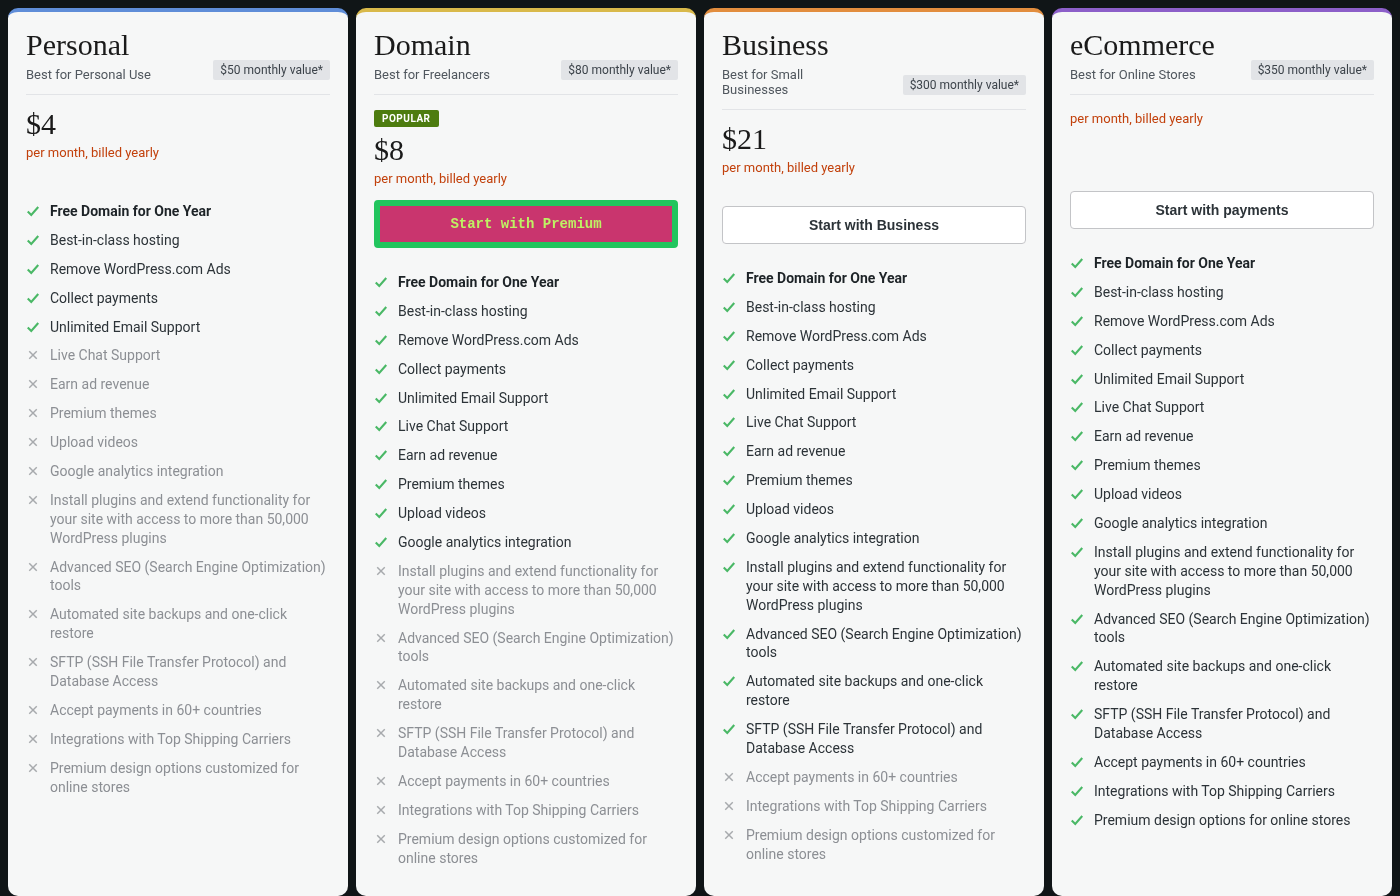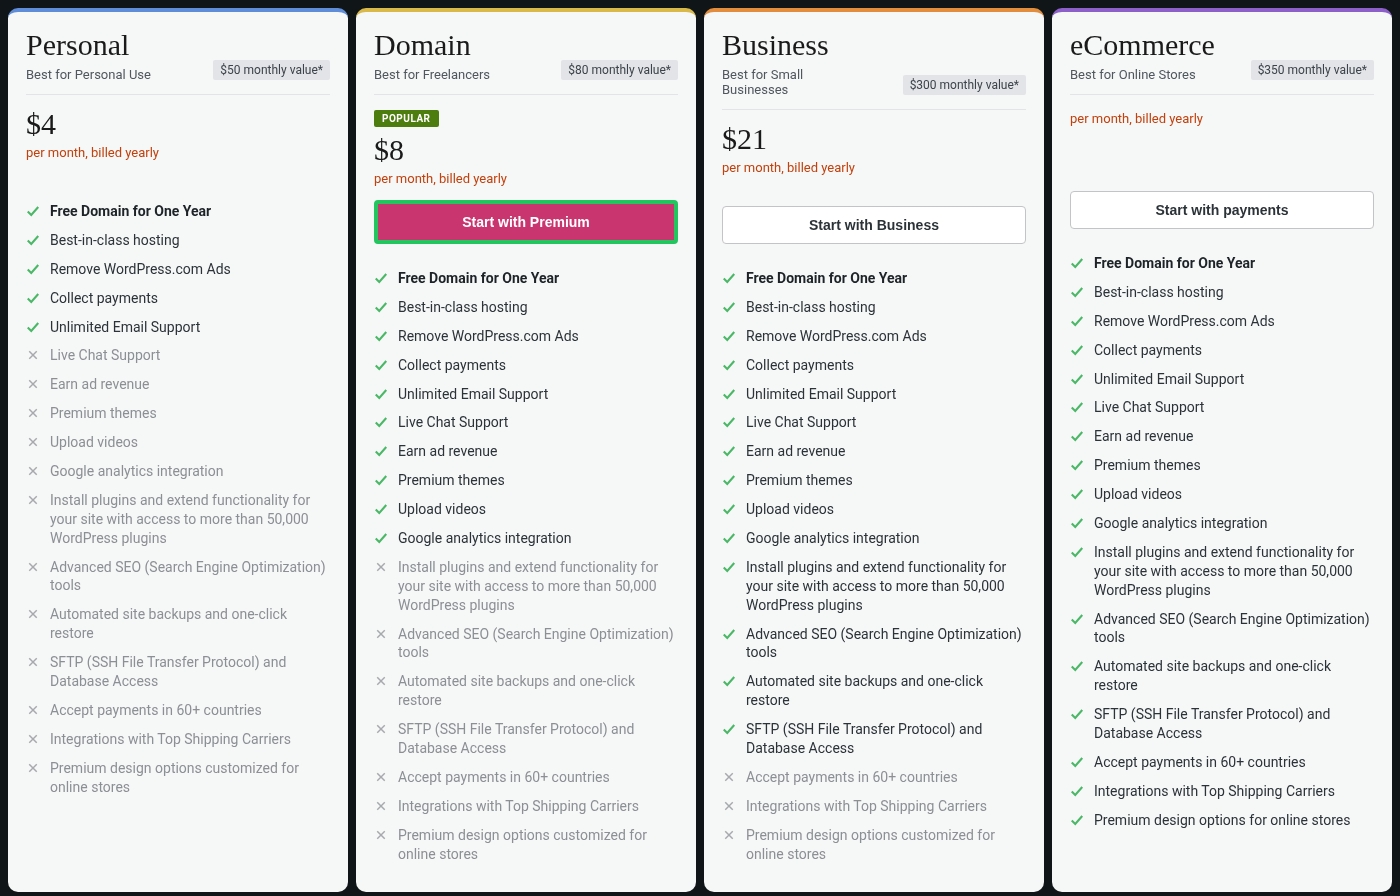--- a/index.html
+++ b/index.html
@@ -89,22 +89,23 @@
     cursor: pointer;
     text-align: center;
   }
   .cta.outline {
     background: #fff;
     border: 1px solid #c3c4c7;
     color: #2c3338;
   }
   .cta.solid {
     background: #c9356e;
-    border: 4px solid #22c55e;
-    color: #ffffff;
+    border: 6px solid #22c55e;
+    color: #bef264;
+    font-family: Liberation Mono, monospace;
   }
   .features {
     list-style: none;
     margin-top: 20px;
   }
   .features li {
     display: flex;
     align-items: flex-start;
     gap: 10px;
     font-size: 14px;

